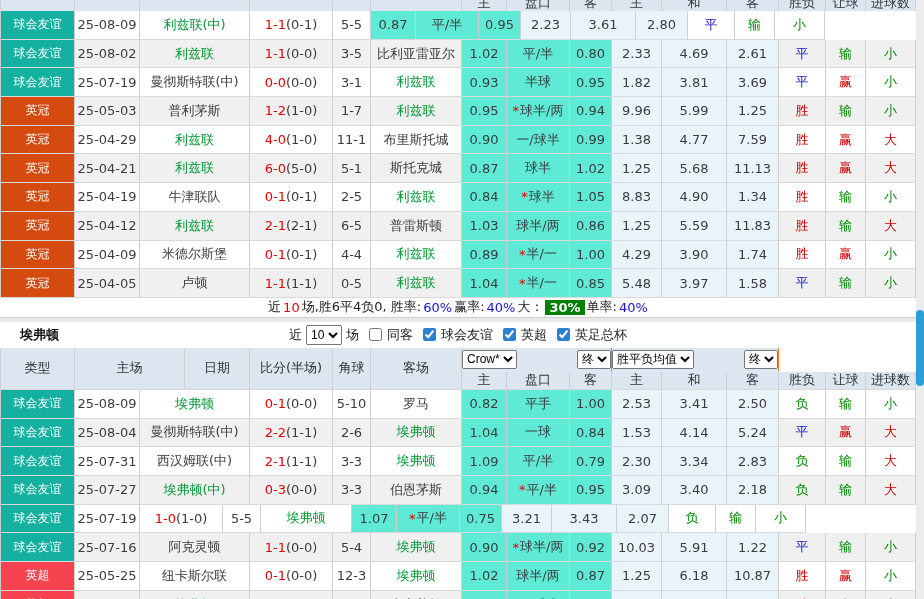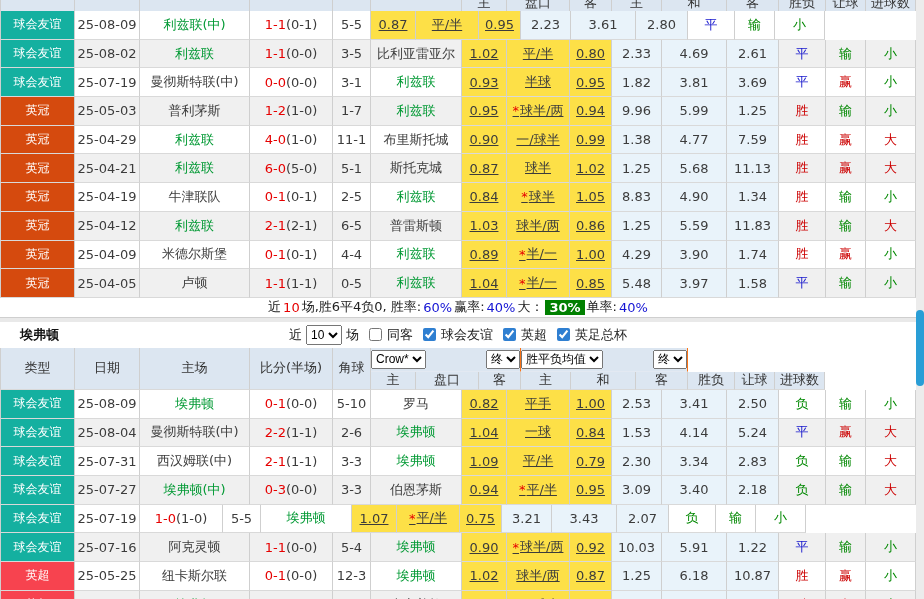--- a/index.html
+++ b/index.html
@@ -12,21 +12,21 @@
   .td { flex:none; display:flex; align-items:center; justify-content:center;
         border-right:1px solid #cfcfcf; border-bottom:1px solid #d9d9d9;
         font-size:13px; color:#3c3c3c; overflow:hidden; white-space:nowrap; }
   .c0{width:75px; border-left:1px solid #cfcfcf;}
   .c1{width:65px}.c2{width:110px}.c3{width:83px}.c4{width:38px}.c5{width:91px}
   .c6{width:45px}.c7{width:63px}.c8{width:42px}
   .c9{width:50px}.c10{width:65px}.c11{width:52px}
   .c12{width:47px}.c13{width:40px}.c14{width:50px}
 
   .data-row { height:28.7px; }
-  .data-row .c6,.data-row .c7,.data-row .c8 { background:#fde047;text-decoration:underline; }
+  .data-row .c6,.data-row .c7,.data-row .c8 { background:#5eead4; }
   .data-row .c9,.data-row .c10,.data-row .c11 { background:#e9f3fa; }
   .tr.even .zeb { background:#f0f0f0; }
   .tr.odd  .zeb { background:#ffffff; }
 
   .badge-cell { color:#fff !important; font-size:12px; }
   .team-green { color:#009933 !important; }
   .score-main { color:#e60000; }
   .score-half { color:#3c3c3c; }
   .star { color:#e60000; margin-right:1px; }
 
@@ -340,24 +340,25 @@
         <input type="checkbox" id="cb2" checked="" style="">
         <label for="cb2">英超</label>
         <input type="checkbox" id="cb3" checked="" style="">
         <label for="cb3">英足总杯</label>
       </div>
     </div>
 
     <div class="hdr-group">
       <div class="hdr-left">
         <div class="td c0">类型</div>
+        <div class="td c2">主场</div>
         <div class="td c1">日期</div>
-        <div class="td c2">主场</div>
         <div class="td c3">比分(半场)</div>
         <div class="td c4">角球</div>
+        <div class="td c5">客场</div>
       </div>
       <div class="hdr-right">
         <div class="dd-row">
           <div class="dd-zone z1">
             <select><option>Crow*</option></select>
             <select><option>终</option></select>
           </div>
           <div class="dd-zone z2">
             <select><option>胜平负均值</option></select>
             <select><option>终</option></select>

